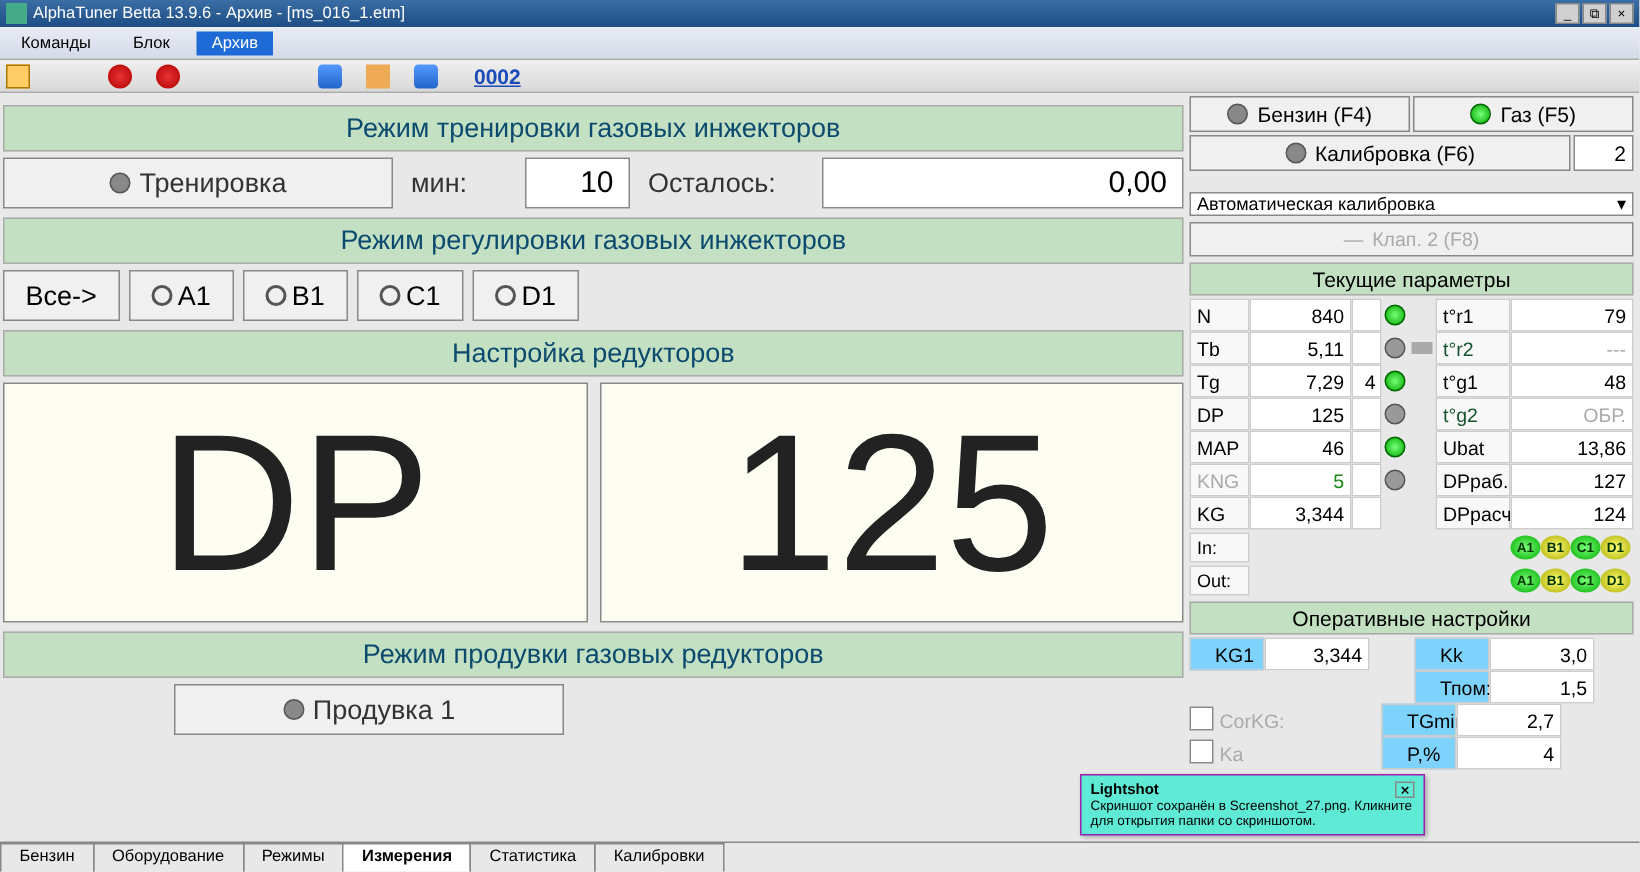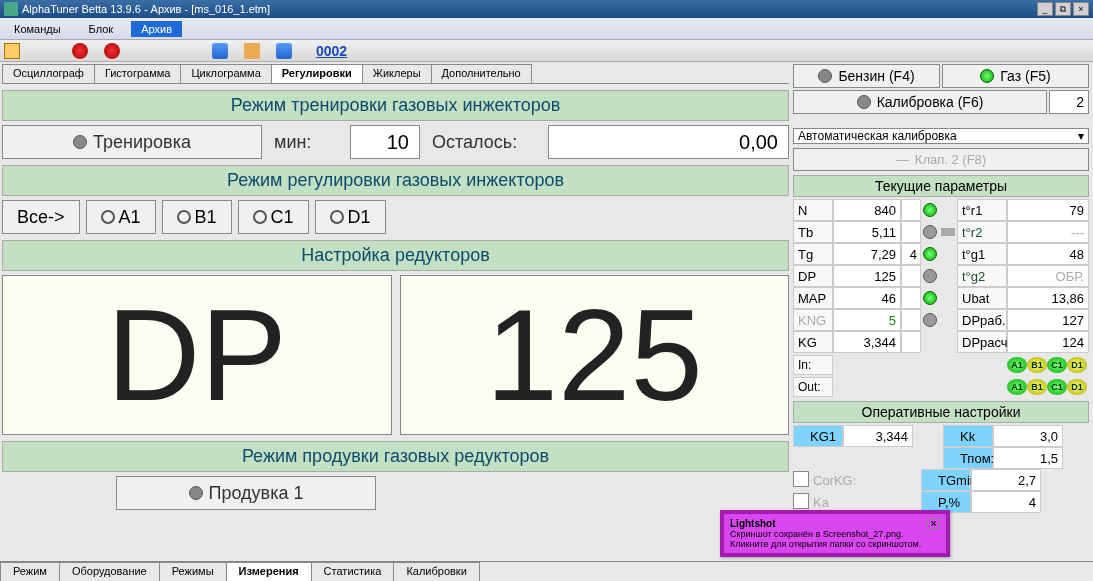--- a/index.html
+++ b/index.html
@@ -87,21 +87,21 @@
 .op-row { display: flex; height: 22px; }
 .op-label { width: 50px; border: 1px solid #ccc; background: #7dd3fc; display: flex; align-items: center; padding: 0 16px; font-size: 13px; }
 .op-val { width: 70px; border: 1px solid #ccc; background: #fff; text-align: right; padding: 0 4px; font-size: 13px; display: flex; align-items: center; justify-content: flex-end; }
 .chk { width: 16px; height: 16px; border: 1px solid #888; background: #fff; margin: 2px 4px 0 0; }
 .chk-label { color: #aaa; font-size: 13px; display: flex; align-items: center; }
 
 .bottom-tabs { position: absolute; bottom: 0; left: 0; right: 0; height: 20px; display: flex; border-top: 1px solid #888; background: #e8e8e8; }
 .btab { padding: 2px 12px; border: 1px solid #888; border-bottom: none; font-size: 11px; margin-right: -1px; }
 .btab.active { background: #fff; font-weight: bold; }
 
-.toast { position: absolute; bottom: 24px; left: 720px; width: 230px; background: #d946ef; border: 4px solid #a21caf; padding: 4px 6px; font-size: 9px; box-shadow: 1px 1px 3px rgba(0,0,0,.3); }
+.toast { position: absolute; bottom: 24px; left: 720px; width: 230px; background: #5eead4; border: 1px solid #a21caf; padding: 4px 6px; font-size: 9px; box-shadow: 1px 1px 3px rgba(0,0,0,.3); }
 .toast .t-title { font-weight: bold; font-size: 10px; display: flex; justify-content: space-between; }
 .toast .t-close { border: 1px solid #888; padding: 0 2px; font-size: 8px; }
 </style>
 </head>
 <body>
 
 <div class="titlebar">
   <span style="width:14px;height:14px;background:#4a8;display:inline-block;margin-right:4px;"></span>
   <span>AlphaTuner Betta 13.9.6 - Архив - [ms_016_1.etm]</span>
   <span class="spacer"></span>
@@ -123,28 +123,20 @@
   <span class="tool-icon red"></span>
   <span style="width:60px"></span>
   <span class="tool-icon blue"></span>
   <span class="tool-icon" style="background:#ea5;"></span>
   <span class="tool-icon blue"></span>
   <span class="counter">0002</span>
 </div>
 
 <div class="content">
   <div class="left-pane">
-    <div class="tabs-row">
-      <div class="tab">Осциллограф</div>
-      <div class="tab">Гистограмма</div>
-      <div class="tab">Циклограмма</div>
-      <div class="tab active">Регулировки</div>
-      <div class="tab">Жиклеры</div>
-      <div class="tab">Дополнительно</div>
-    </div>
 
     <div class="section-header">Режим тренировки газовых инжекторов</div>
     <div class="form-row">
       <div class="btn led-btn" style="width:260px">
         <span class="led"></span>
         <span>Тренировка</span>
       </div>
       <div class="label-cell" style="width:80px">мин:</div>
       <div class="input-cell" style="width:70px">10</div>
       <div class="label-cell" style="width:120px">Осталось:</div>
@@ -346,21 +338,21 @@
         <div class="chk"></div>
         <div class="chk-label" style="width:108px">Ka</div>
         <div class="op-label">P,%</div>
         <div class="op-val">4</div>
       </div>
     </div>
   </div>
 </div>
 
 <div class="bottom-tabs">
-  <div class="btab">Режим</div>
+  <div class="btab">Бензин</div>
   <div class="btab">Оборудование</div>
   <div class="btab">Режимы</div>
   <div class="btab active">Измерения</div>
   <div class="btab">Статистика</div>
   <div class="btab">Калибровки</div>
 </div>
 
 <div class="toast">
   <div class="t-title">
       <span>Lightshot</span>

